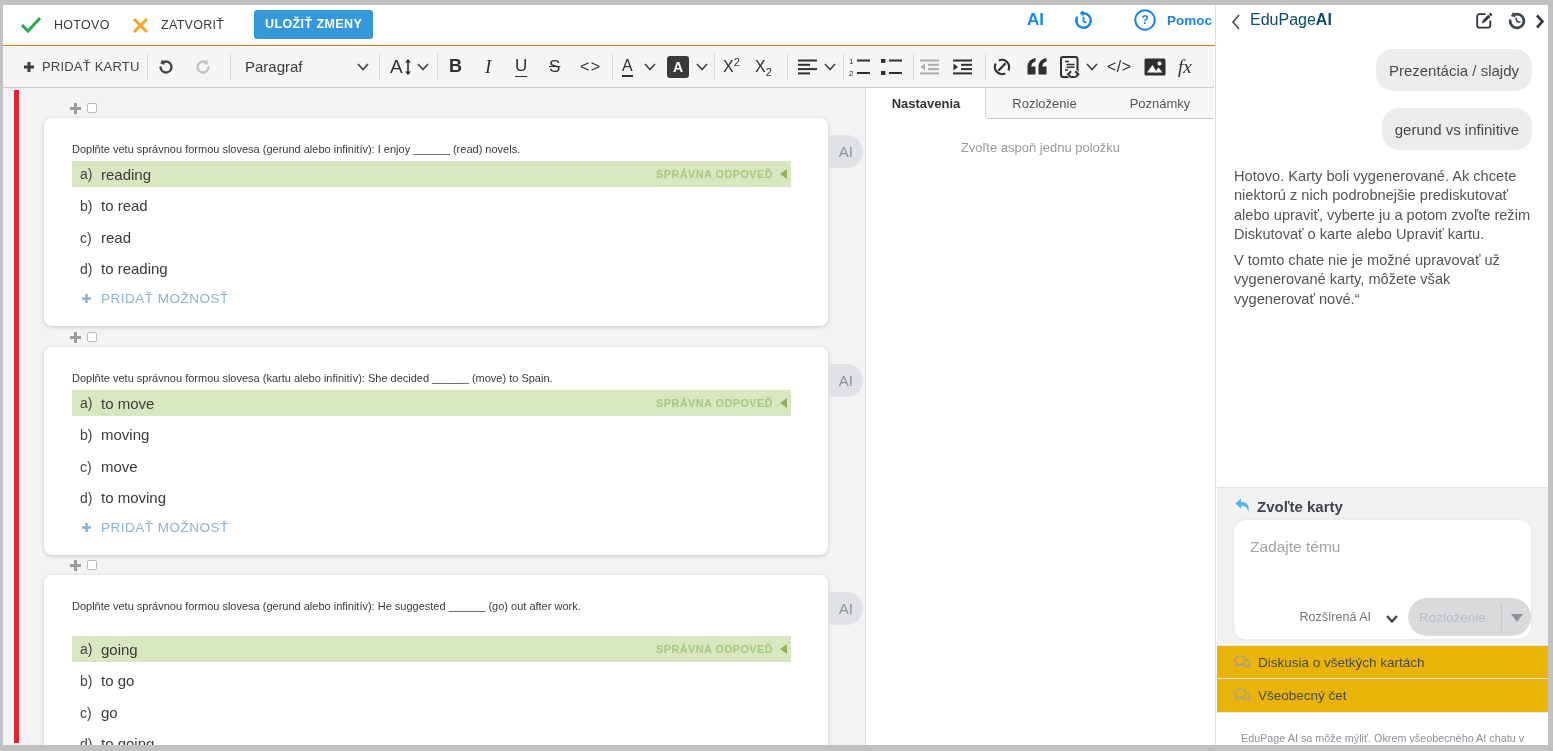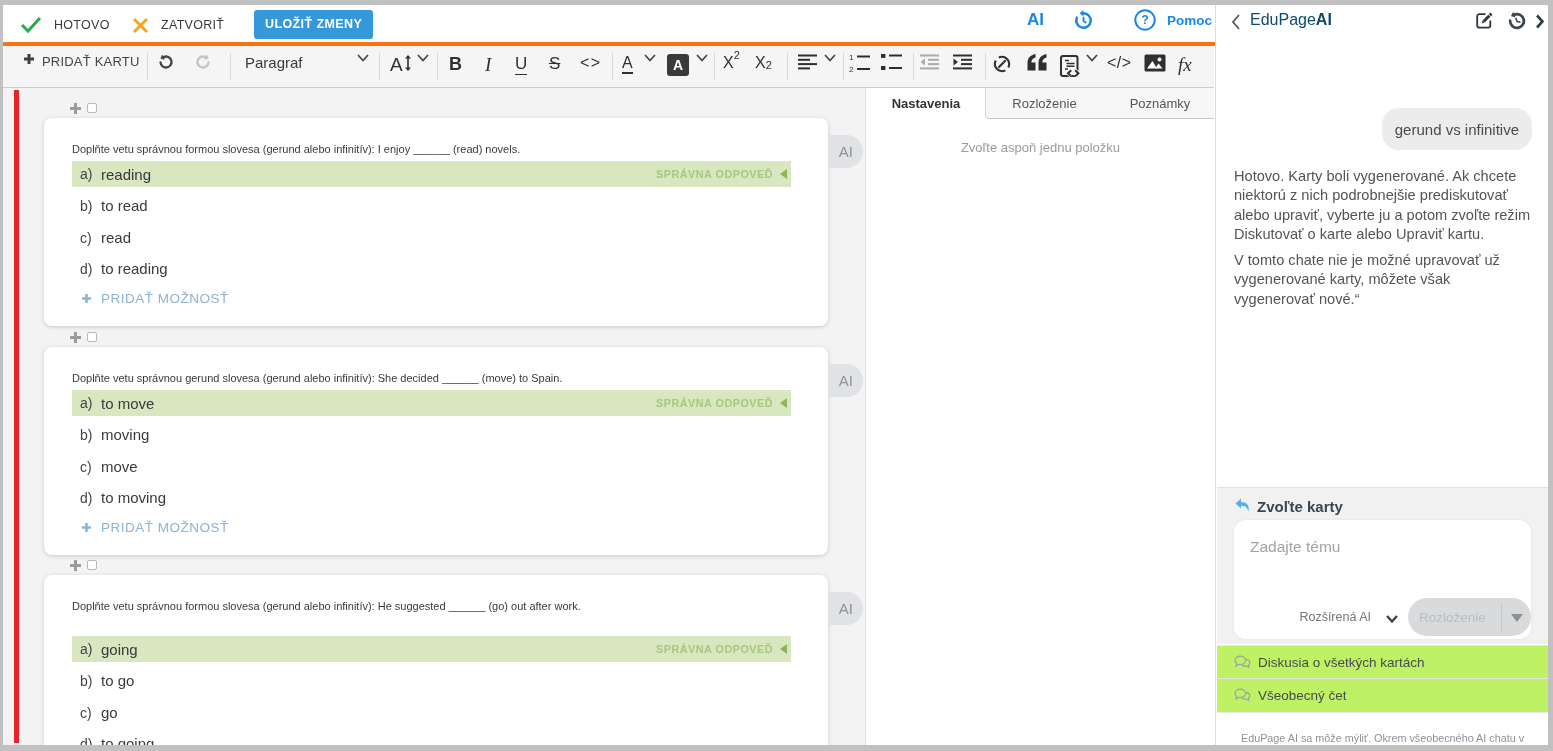--- a/index.html
+++ b/index.html
@@ -5,34 +5,34 @@
 svg{display:block}
 html,body{width:1553px;height:751px;overflow:hidden}
 body{font-family:"Liberation Sans",sans-serif;position:relative;background:#fff}
 .abs{position:absolute}
 #topstrip{left:0;top:0;width:1553px;height:5px;background:#c1c1c1}
 #leftstrip{left:0;top:5px;width:3px;height:740px;background:#c1c1c1}
 #rightstrip{left:1548px;top:5px;width:5px;height:746px;background:#c1c1c1}
 #bottomstrip{left:0;top:745px;width:1553px;height:6px;background:#c1c1c1}
 
 
-#header{left:3px;top:5px;width:1212px;height:41px;background:#fff;border-bottom:4px solid #f97316;overflow:hidden}
+#header{left:3px;top:5px;width:1212px;height:41px;background:#fff;border-bottom:1px solid #f97316;overflow:hidden}
 .hbtn{position:absolute;top:0;height:40px;display:flex;align-items:center;font-size:12.5px;color:#3a3a3a}
 #hotovo{left:17px}#hotovo span{margin-left:12px;letter-spacing:.3px}
 #zatvorit{left:129px}#zatvorit span{margin-left:12px;letter-spacing:.3px}
 #ulozit{left:251px;top:4.5px;height:29px;background:#3498db;color:#fff;border-radius:3px;padding:0 11px;font-size:12.5px;font-weight:bold;letter-spacing:.4px;display:flex;align-items:center}
 .blue{color:#1a87e8}
 #hdr-ai{left:1024px;top:-5px;font-size:17px;font-weight:bold}
 #hdr-hist{left:1070px;top:-5px}
 #hdr-help{left:1131px;top:-5px;display:flex;align-items:center}
 #hdr-help b{margin-left:11px;font-size:13.5px}
 
 
 #toolbar{left:3px;top:46px;width:1211px;height:42px;background:#f5f5f5;border-bottom:1px solid #ccc;color:#333}
-.tb{position:absolute;top:8px;height:41px;display:flex;align-items:flex-start}
+.tb{position:absolute;top:0;height:41px;display:flex;align-items:center}
 .tsep{position:absolute;top:7px;width:1px;height:27px;background:#d8d8d8}
 #prida{left:18px;font-size:13px;color:#444;letter-spacing:.2px}
 
 
 
 #canvas{left:3px;top:88px;width:863px;height:657px;background:#f3f3f3;border-right:1px solid #dcdcdc}
 #redbar{position:absolute;left:11px;top:2px;width:5px;height:653px;background:#e8212e}
 .addrow{position:absolute;left:67px;height:12px;display:flex;align-items:center;color:#9b9b9b}
 .addrow .cb{width:10px;height:10px;border:1px solid #b9b9b9;background:#fff;margin-left:6px;border-radius:2px}
 .card{position:absolute;left:41px;width:784px;background:#fff;border-radius:8px;box-shadow:0 1px 4px rgba(0,0,0,.18)}
@@ -73,21 +73,21 @@
 #gensec{position:absolute;left:1px;top:482px;width:332px;height:157px;background:#f1f1f1;border-top:1px solid #e2e2e2}
 #gentitle{position:absolute;left:40px;top:10px;font-size:15px;font-weight:bold;color:#3b4550}
 #genbox{position:absolute;left:17px;top:32px;width:297px;height:119px;background:#fff;border-radius:12px;box-shadow:0 0 3px rgba(0,0,0,.07)}
 #genph{position:absolute;left:16px;top:18px;font-size:15.5px;color:#a2a2a7}
 #genmode{position:absolute;right:160px;top:90px;font-size:12.5px;color:#757575}
 #genmodechev{position:absolute;right:133px;top:95px}
 #genbtn{position:absolute;right:0px;top:78px;width:123px;height:38px;background:#d8dadc;border-radius:19px;color:#babec3;font-size:15px;display:flex;align-items:center}
 #genbtn span{margin-left:11px;font-size:13.5px}
 #genbtndiv{position:absolute;right:29px;top:5px;width:1.5px;height:28px;background:#c5c5c5}
 #genbtnarr{position:absolute;right:8px;top:16px;width:0;height:0;border-left:6.5px solid transparent;border-right:6.5px solid transparent;border-top:8px solid #8c9196}
-.rrow{position:absolute;left:1px;width:332px;height:34px;background:#bef264;border-bottom:1px solid #e6e6e6;display:flex;align-items:center;font-size:13.5px;color:#464c52}
+.rrow{position:absolute;left:1px;width:332px;height:34px;background:#eab308;border-bottom:1px solid #e6e6e6;display:flex;align-items:center;font-size:13.5px;color:#464c52}
 .rrow svg{margin:0 6px 0 17px}
 #rrow1{top:640px;border-top:1px solid #e6e6e6}
 #rrow2{top:674px}
 #disclaimer{position:absolute;left:10px;top:726px;width:313px;text-align:center;font-size:10.8px;color:#8d929a;line-height:14px}
 </style></head>
 <body>
 <div class="abs" id="header">
   <div class="hbtn" id="hotovo">
       <svg width="22" height="18" viewBox="0 0 22 18">
         <path d="M2 9 L8 15 L20 2" stroke="#2fa84f" stroke-width="3" fill="none"></path>
@@ -325,21 +325,21 @@
     <div class="opt" style="top:74px"><span class="letter">b)</span>to read</div>
     <div class="opt" style="top:106px"><span class="letter">c)</span>read</div>
     <div class="opt" style="top:137px"><span class="letter">d)</span>to reading</div>
     <div class="addopt" style="top:170px"><svg width="9" height="9" viewBox="0 0 9 9">
           <path d="M4.5 0 V9 M0 4.5 H9" stroke="#8fb3d3" stroke-width="2.6"></path>
         </svg>PRIDAŤ MOŽNOSŤ</div>
   </div>
 
   <div class="card" style="top:259px;height:208px">
     <div class="aitag" style="top:17px">AI</div>
-    <div class="q" style="top:20px">Doplňte vetu správnou gerund slovesa (gerund alebo infinitív): She decided ______ (move) to Spain.</div>
+    <div class="q" style="top:20px">Doplňte vetu správnou formou slovesa (kartu alebo infinitív): She decided ______ (move) to Spain.</div>
     <div class="opt green" style="top:43px"><span class="letter">a)</span>to move<span class="corr">SPRÁVNA ODPOVEĎ<span class="corrarrow"></span></span></div>
     <div class="opt" style="top:74px"><span class="letter">b)</span>moving</div>
     <div class="opt" style="top:106px"><span class="letter">c)</span>move</div>
     <div class="opt" style="top:137px"><span class="letter">d)</span>to moving</div>
     <div class="addopt" style="top:170px"><svg width="9" height="9" viewBox="0 0 9 9">
           <path d="M4.5 0 V9 M0 4.5 H9" stroke="#8fb3d3" stroke-width="2.6"></path>
         </svg>PRIDAŤ MOŽNOSŤ</div>
   </div>
 
   <div class="card" style="top:487px;height:230px">
@@ -388,20 +388,21 @@
             <path d="M8 5.2 v3.2 l2.2 1.5" stroke="#3c4650" stroke-width="1.3" fill="none"></path>
           </g>
         </svg>
       </div>
     <div id="rpnext">
         <svg width="9" height="15" viewBox="0 0 9 15">
           <path d="M2 1.5 L7.5 7.5 L2 13.5" stroke="#2e3a46" stroke-width="2.6" fill="none"></path>
         </svg>
       </div>
   </div>
+  <div class="bub" id="bub1">Prezentácia / slajdy</div>
   <div class="bub" id="bub2">gerund vs infinitive</div>
   <div id="msg1">Hotovo. Karty boli vygenerované. Ak chcete<br>niektorú z nich podrobnejšie prediskutovať<br>alebo upraviť, vyberte ju a potom zvoľte režim<br>Diskutovať o karte alebo Upraviť kartu.</div>
   <div id="msg2">V tomto chate nie je možné upravovať už<br>vygenerované karty, môžete však<br>vygenerovať nové.“</div>
   <div id="gensec">
     <svg style="position:absolute;left:17px;top:9px" width="17" height="16" viewBox="0 0 17 16">
         <path d="M7 1.5 L1.5 6.5 L7 11.5 V8.8 C11.5 8.6 13.3 10.5 14.2 14.5 C16 9 13 5 7 4.9 Z" fill="#52b0ea"></path>
       </svg>
     <div id="gentitle">Zvoľte karty</div>
     <div id="genbox">
       <div id="genph">Zadajte tému</div>

